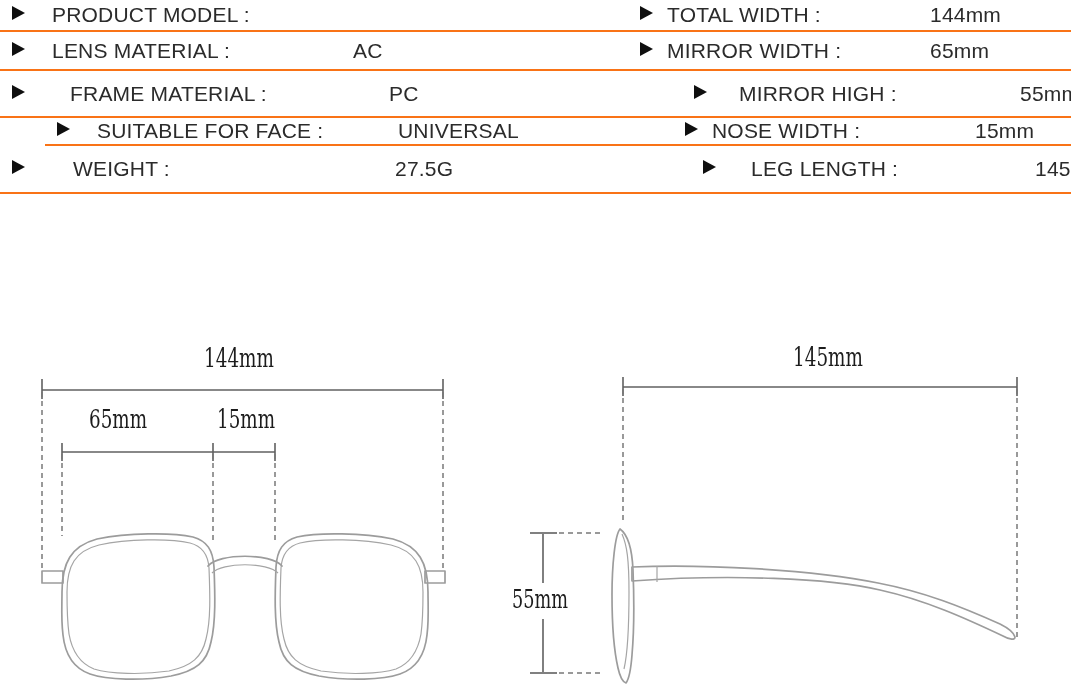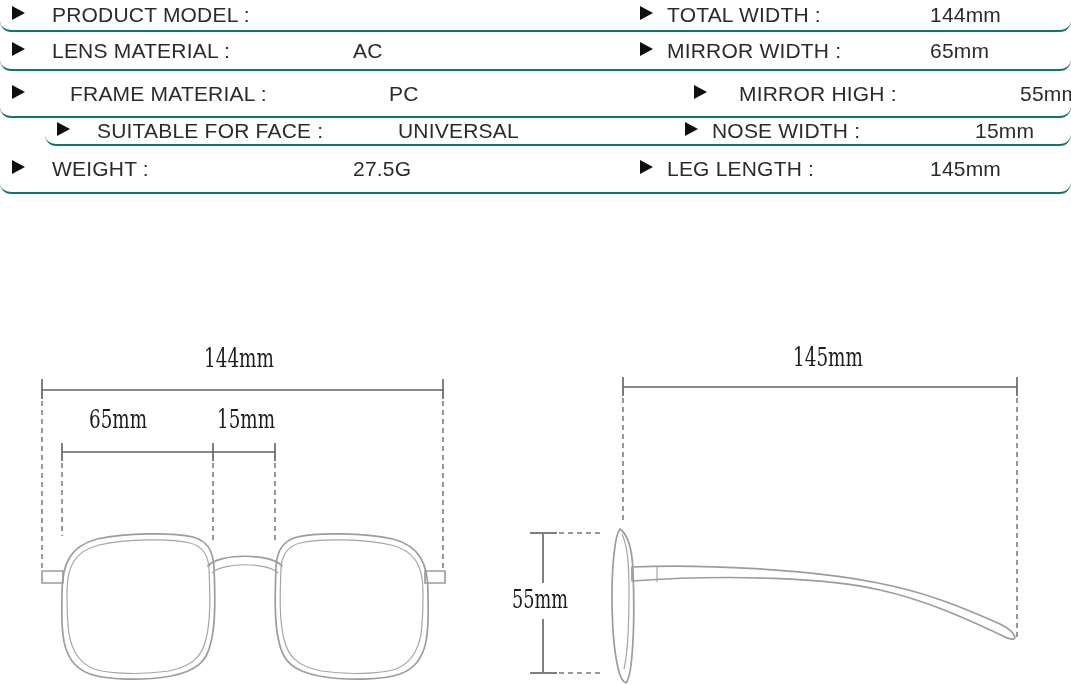--- a/index.html
+++ b/index.html
@@ -12,28 +12,27 @@
   }
   
   .spec-table{
     position:absolute;top:0;left:0;width:1071px;
   }
   .spec-row{
     display:grid;
     grid-template-columns:52px 301px 269px 45px 263px 141px;
     align-items:center;
     box-sizing:border-box;
-    border-bottom:2px solid #0f766e;
-    border-radius:11px;
+    border-bottom:2px solid #f97316;
   }
   .spec-row.r0{height:32px;}
   .spec-row.r1{height:39px;}
   .spec-row.r2{height:47px;gap:18px;}
   .spec-row.r3{height:28px;margin-left:45px;}
-  .spec-row.r4{height:48px;}
+  .spec-row.r4{height:48px;gap:21px;}
   .cell{white-space:nowrap;overflow:visible;}
   .spec-label,.spec-value{
     font-size:21px;
     color:#2b2b2b;
     letter-spacing:.2px;
   }
   .tri{
     display:inline-block;
     width:0;height:0;
     border-left:13px solid #0f0f0f;

